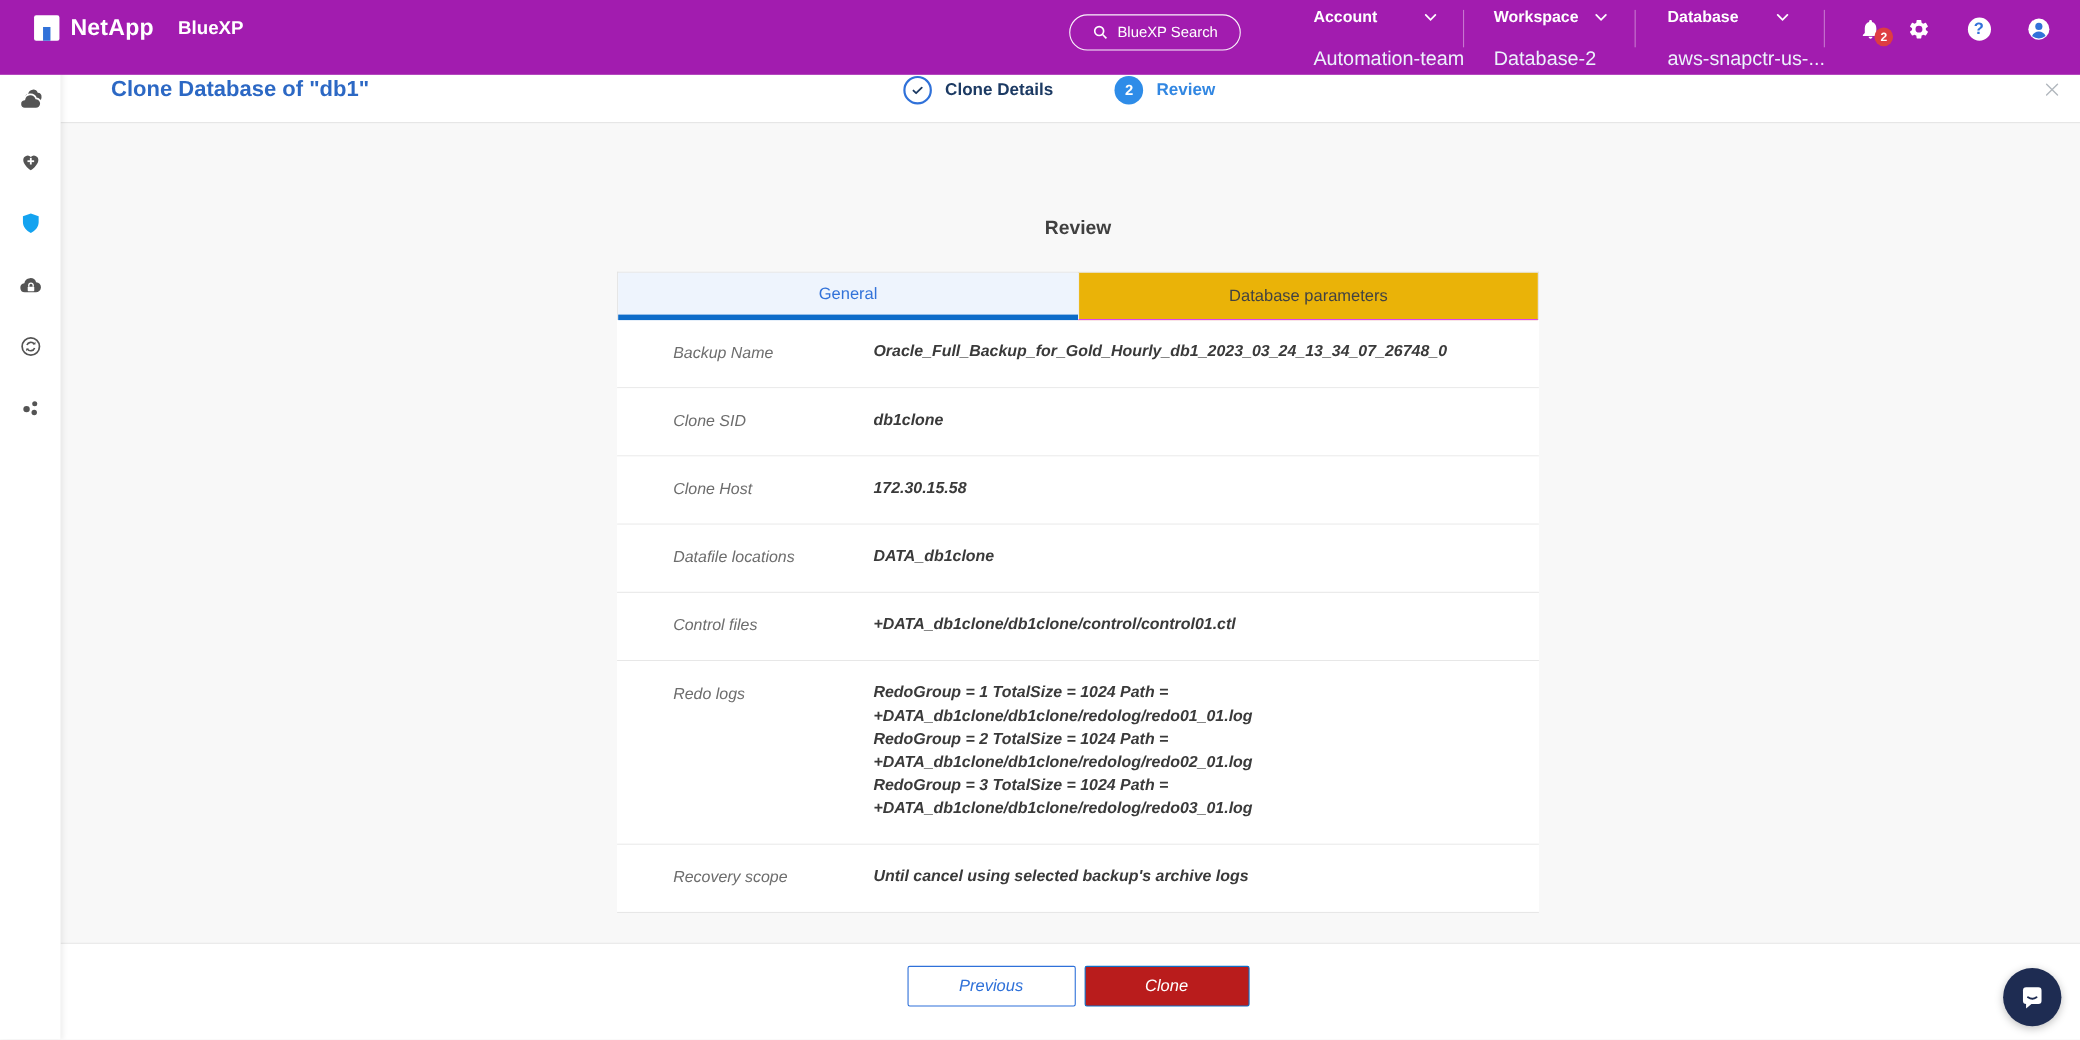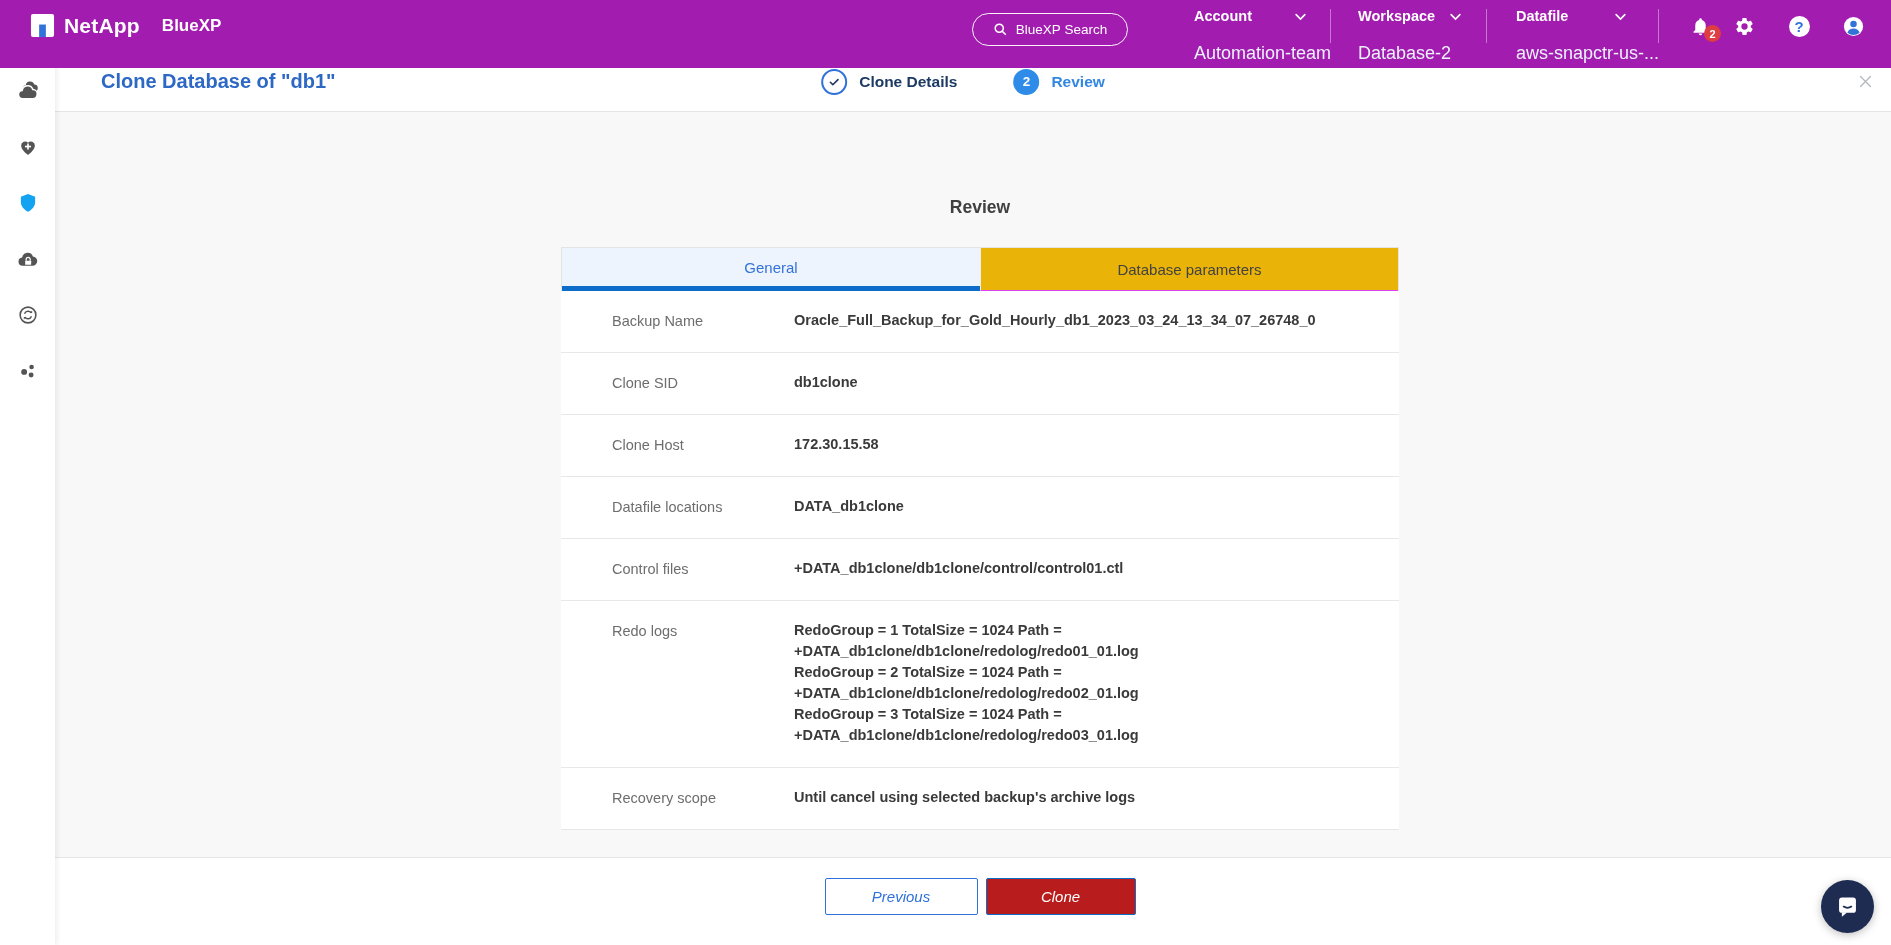--- a/index.html
+++ b/index.html
@@ -11,21 +11,21 @@
   .brand { position:absolute; left:30px; top:0; height:51px; display:flex; align-items:center; }
   .brand-name { font-size:21px; font-weight:700; margin-left:9px; letter-spacing:.2px; }
   .product-name { font-size:17px; font-weight:700; margin-left:22px; }
   .search-pill { position:absolute; left:972px; top:13px; width:156px; height:33px; border:1.5px solid rgba(255,255,255,.95);
                  border-radius:17px; display:flex; align-items:center; justify-content:center; gap:8px; font-size:13.5px;
                  color:#fff; background:transparent; cursor:pointer; }
   .hmenu { position:absolute; top:8px; height:38px; color:#fff; }
   .hmenu-acct { left:1194px; width:114px; }
   .hmenu-ws   { left:1358px; width:105px; }
   .hmenu-conn { left:1516px; width:112px; }
-  .hmenu-top { display:flex; align-items:center; justify-content:space-between; font-size:14.5px; font-weight:700; }
+  .hmenu-top { display:flex; justify-content:space-between; font-size:14.5px; font-weight:700; }
   .hmenu-sub { font-size:18px; margin-top:19px; color:#ecf2fc; white-space:nowrap; }
   .hdivider { position:absolute; top:9px; width:1px; height:34px; background:rgba(255,255,255,.4); }
   .hd1 { left:1330px; } .hd2 { left:1486px; } .hd3 { left:1658px; }
   .hicon { position:absolute; top:14px; width:24px; height:24px; display:flex; align-items:center; justify-content:center; cursor:pointer; }
   .hicon-bell { left:1688px; } .hicon-gear { left:1732px; } .hicon-help { left:1787px; } .hicon-user { left:1841px; }
   .badge { position:absolute; right:-9px; bottom:-4px; min-width:17px; height:17px; border-radius:9px; background:#de3d42;
            color:#fff; font-size:11px; font-weight:700; display:flex; align-items:center; justify-content:center; }
   .help-circle { width:21px; height:21px; border-radius:50%; background:#fff; color:#3272d9; font-weight:700; font-size:15px;
                  display:flex; align-items:center; justify-content:center; }
 
@@ -48,21 +48,21 @@
 
   
   .content { position:absolute; left:55px; top:112px; right:0; bottom:88px; background:#f8f8f8; overflow:hidden; }
   .panel { width:838px; margin:0 auto; position:relative; left:7px; padding-top:84px; }
   .review-heading { text-align:center; font-size:17.5px; font-weight:700; color:#404040; line-height:22px; margin-bottom:29px; }
   .tabs { display:flex; border:1px solid #e4e4e4; border-bottom:none; background:#fff; }
   .tab { width:50%; height:43px; display:flex; align-items:center; justify-content:center; font-size:15px; cursor:pointer; }
   .tab-active { background:#eef4fd; color:#3272d9; border-bottom:5px solid #0d6cc9; }
   .tab-inactive { background:#eab308; color:#424242; border-bottom:1px solid #d946ef; border-left:1px solid #eee; }
   .rows { background:#fff; }
-  .row { display:flex; padding:21px 0 21px 51px; border-bottom:1px solid #e7e7e7; background:#fff; }
+  .row { display:flex; padding:21px 0 21px 51px; border-bottom:1px solid #e7e7e7; background:#fff;font-style:italic; }
   .row-label { width:182px; flex:none; color:#6d6d6d; font-size:14.5px; line-height:18px; }
   .row-value { font-weight:700; color:#3a3a3a; font-size:14.5px; line-height:21px; white-space:pre-line; padding-right:24px; margin-top:-2px; }
 
   
   .footerbar { position:absolute; left:55px; right:0; bottom:0; height:88px; background:#fff; border-top:1px solid #e6e6e6; z-index:4; }
   .footer-actions { position:relative; left:7px; height:100%; display:flex; justify-content:center; align-items:flex-start; padding-top:20px; gap:8px; }
   .btn { height:37px; font-size:15px; border-radius:2px; cursor:pointer; font-family:"Liberation Sans", sans-serif;font-style:italic; }
   .btn-secondary { width:153px; background:#fff; border:1px solid #2f71d9; color:#2f71d9; }
   .btn-primary { width:150px; background:#b91c1c; border:1px solid #0e6ec6; color:#fff; }
 
@@ -115,21 +115,21 @@
             <path d="M5 9l7 7 7-7"></path>
           </svg>
       </span>
     </div>
     <div class="hmenu-sub">Database-2</div>
   </div>
   <div class="hdivider hd2"></div>
 
   <div class="hmenu hmenu-conn">
     <div class="hmenu-top">
-      <span>Datafile</span>
+      <span>Database</span>
       <span style="display:flex;">
         <svg width="15" height="15" viewBox="0 0 24 24" fill="none" stroke="#fff" stroke-width="2.6" stroke-linecap="round">
             <path d="M5 9l7 7 7-7"></path>
           </svg>
       </span>
     </div>
     <div class="hmenu-sub">aws-snapctr-us-...</div>
   </div>
   <div class="hdivider hd3"></div>
 

